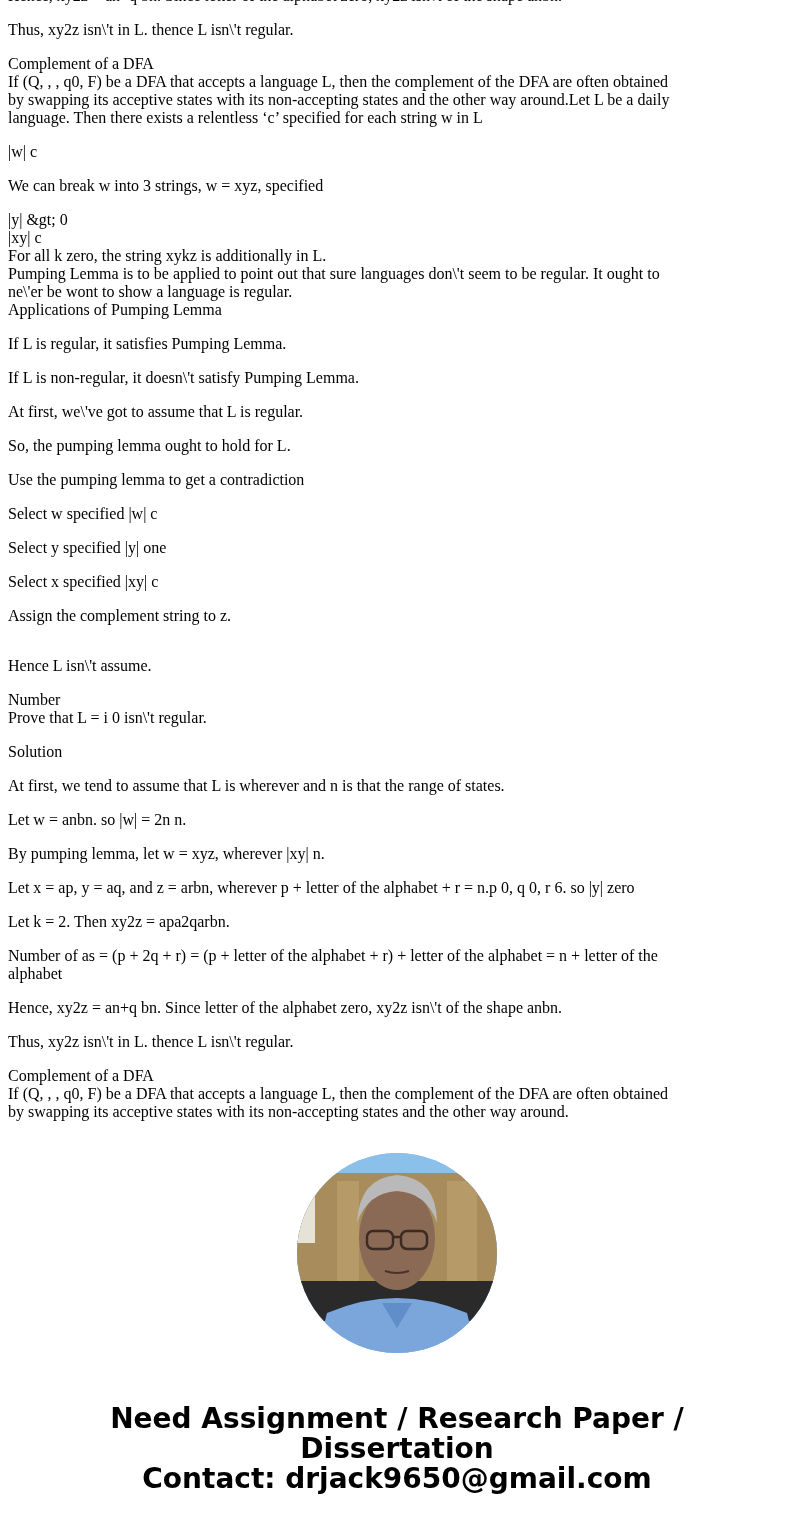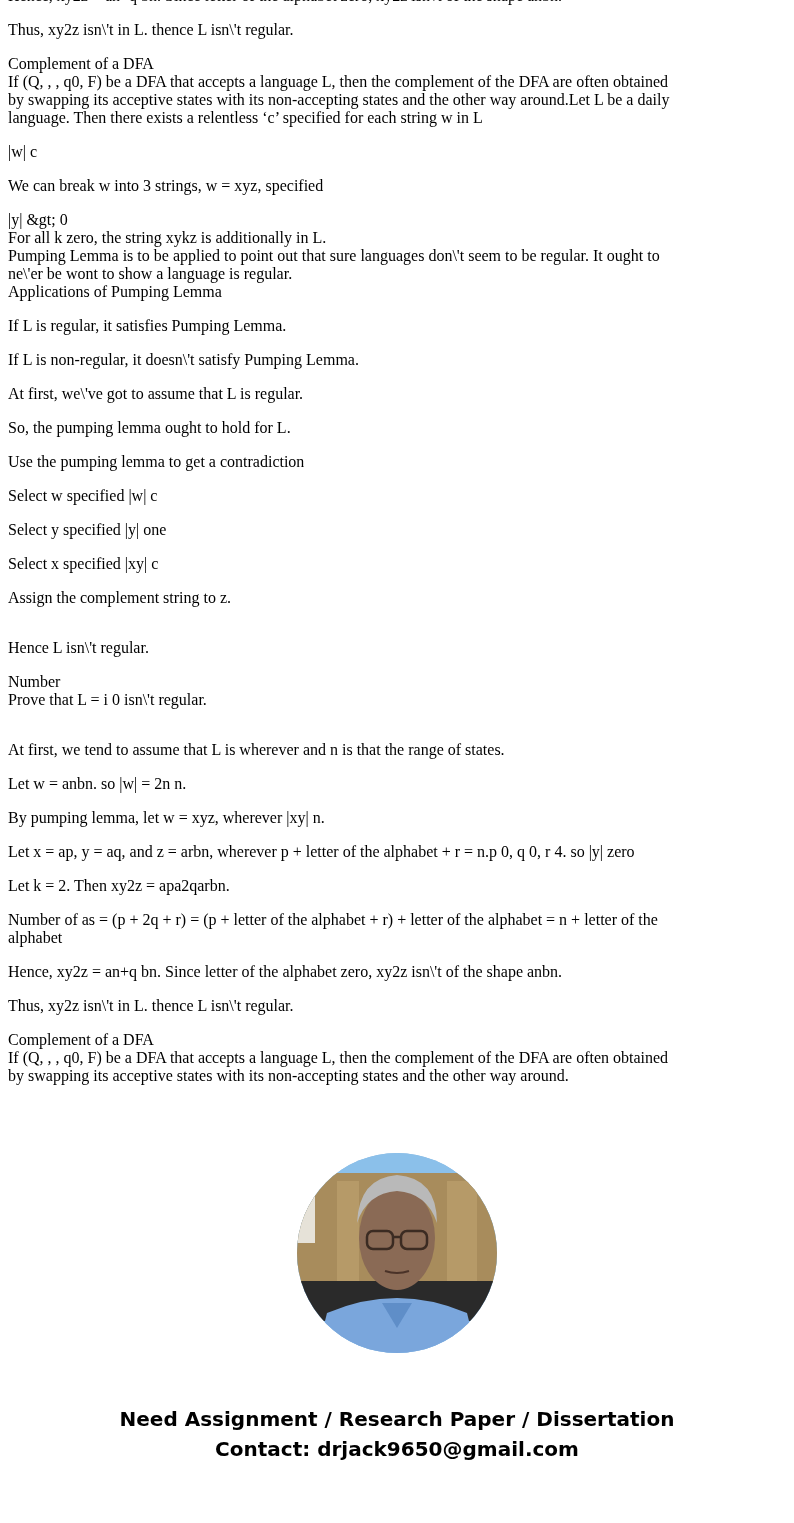--- a/index.html
+++ b/index.html
@@ -52,21 +52,21 @@
     }
     .avatar svg { display: block; }
     .cta {
       position: absolute;
       left: 0;
       right: 0;
       top: 282px;
       text-align: center;
       font-family: "DejaVu Sans", sans-serif;
       font-weight: bold;
-      font-size: 20px;
+      font-size: 28px;
       line-height: 30px;
       color: #000;
       padding: 0 20px;
     }
     .cta span { display: block; }
   </style>
 </head>
 <body>
 
 <div class="text-viewport">
@@ -76,20 +76,21 @@
       <span class="line">Thus, xy2z isn\'t in L. thence L isn\'t regular.</span>
       <span class="gap"></span>
       <span class="line">Complement of a DFA</span>
       <span class="line">If (Q, , , q0, F) be a DFA that accepts a language L, then the complement of the DFA are often obtained by swapping its acceptive states with its non-accepting states and the other way around.Let L be a daily language. Then there exists a relentless ‘c’ specified for each string w in L</span>
       <span class="gap"></span>
       <span class="line">|w| c</span>
       <span class="gap"></span>
       <span class="line">We can break w into 3 strings, w = xyz, specified</span>
       <span class="gap"></span>
       <span class="line">|y| &amp;gt; 0</span>
+      <span class="line">|xy| c</span>
       <span class="line">For all k zero, the string xykz is additionally in L.</span>
       <span class="line">Pumping Lemma is to be applied to point out that sure languages don\'t seem to be regular. It ought to ne\'er be wont to show a language is regular.</span>
       <span class="line">Applications of Pumping Lemma</span>
       <span class="gap"></span>
       <span class="line">If L is regular, it satisfies Pumping Lemma.</span>
       <span class="gap"></span>
       <span class="line">If L is non-regular, it doesn\'t satisfy Pumping Lemma.</span>
       <span class="gap"></span>
       <span class="line">At first, we\'ve got to assume that L is regular.</span>
       <span class="gap"></span>
@@ -99,33 +100,34 @@
       <span class="gap"></span>
       <span class="line">Select w specified |w| c</span>
       <span class="gap"></span>
       <span class="line">Select y specified |y| one</span>
       <span class="gap"></span>
       <span class="line">Select x specified |xy| c</span>
       <span class="gap"></span>
       <span class="line">Assign the complement string to z.</span>
       <span class="gap"></span>
       <span class="gap"></span>
-      <span class="line">Hence L isn\'t regular.</span>
+      <span class="line">Hence L isn\'t assume.</span>
       <span class="gap"></span>
       <span class="line">Number</span>
       <span class="line">Prove that L = i 0 isn\'t regular.</span>
       <span class="gap"></span>
+      <span class="line">Solution</span>
       <span class="gap"></span>
       <span class="line">At first, we tend to assume that L is wherever and n is that the range of states.</span>
       <span class="gap"></span>
       <span class="line">Let w = anbn. so |w| = 2n n.</span>
       <span class="gap"></span>
       <span class="line">By pumping lemma, let w = xyz, wherever |xy| n.</span>
       <span class="gap"></span>
-      <span class="line">Let x = ap, y = aq, and z = arbn, wherever p + letter of the alphabet + r = n.p 0, q 0, r 4. so |y| zero</span>
+      <span class="line">Let x = ap, y = aq, and z = arbn, wherever p + letter of the alphabet + r = n.p 0, q 0, r 6. so |y| zero</span>
       <span class="gap"></span>
       <span class="line">Let k = 2. Then xy2z = apa2qarbn.</span>
       <span class="gap"></span>
       <span class="line">Number of as = (p + 2q + r) = (p + letter of the alphabet + r) + letter of the alphabet = n + letter of the alphabet</span>
       <span class="gap"></span>
       <span class="line">Hence, xy2z = an+q bn. Since letter of the alphabet zero, xy2z isn\'t of the shape anbn.</span>
       <span class="gap"></span>
       <span class="line">Thus, xy2z isn\'t in L. thence L isn\'t regular.</span>
       <span class="gap"></span>
       <span class="line">Complement of a DFA</span>

